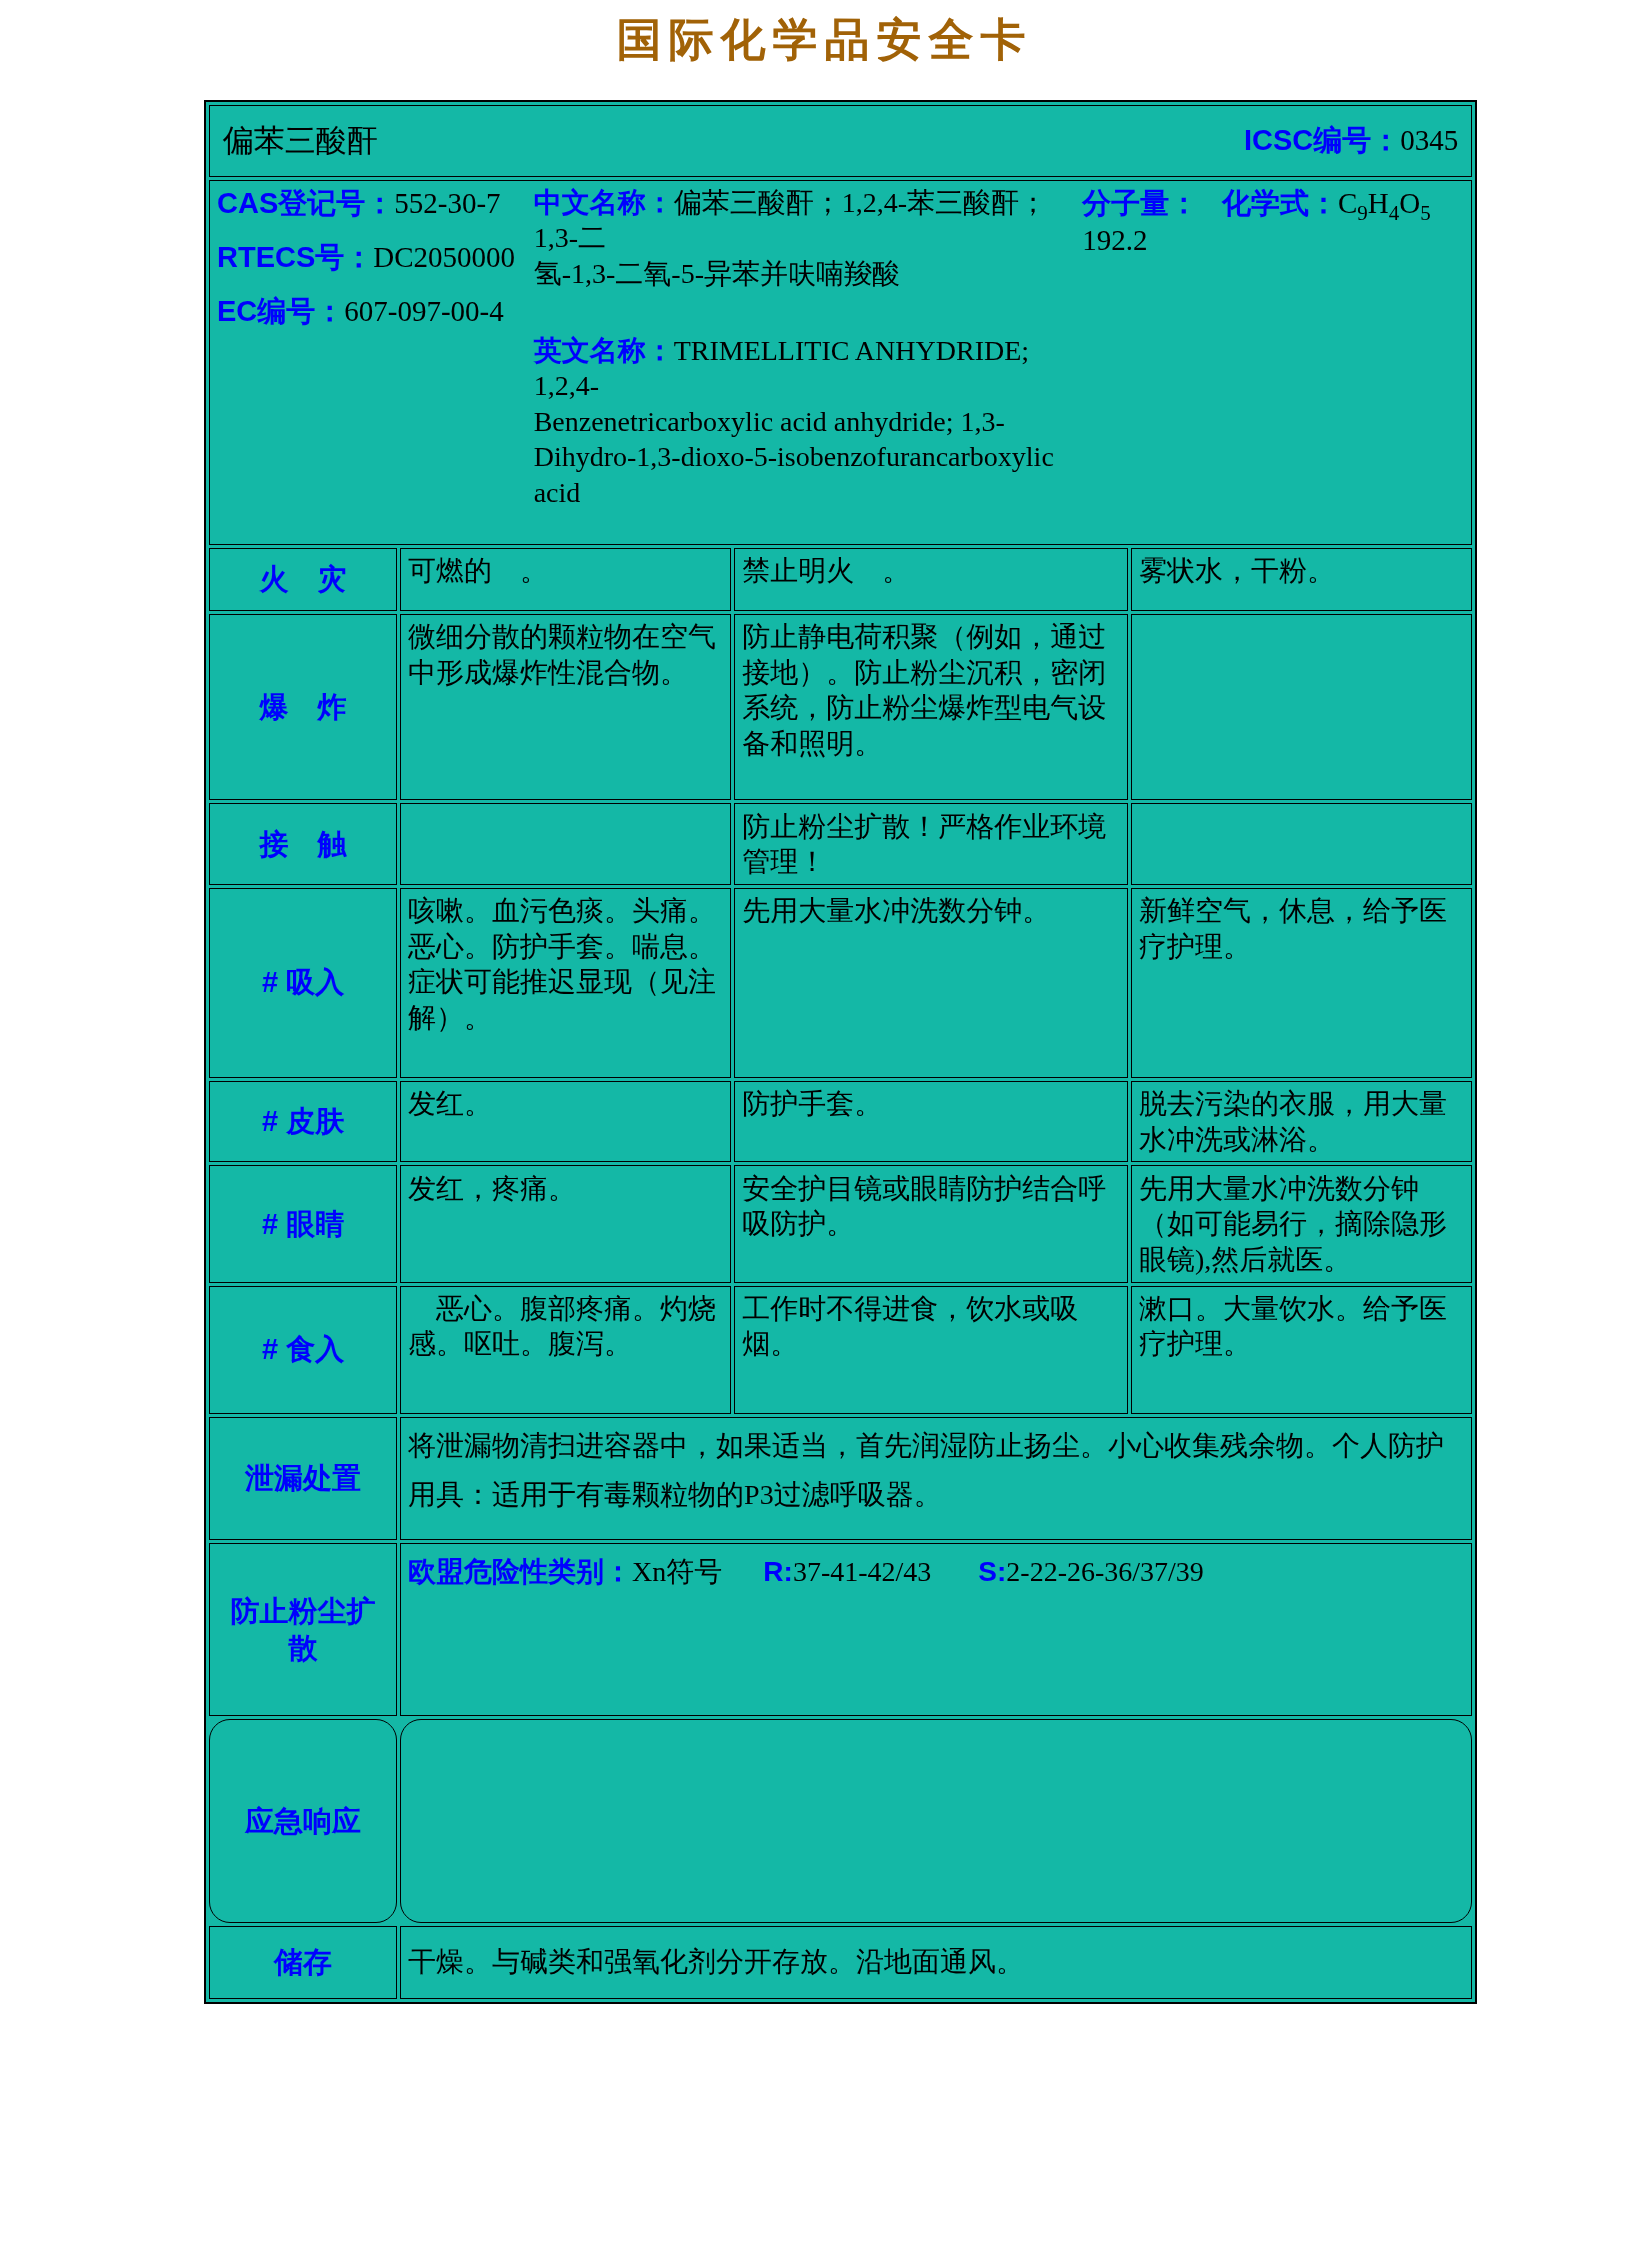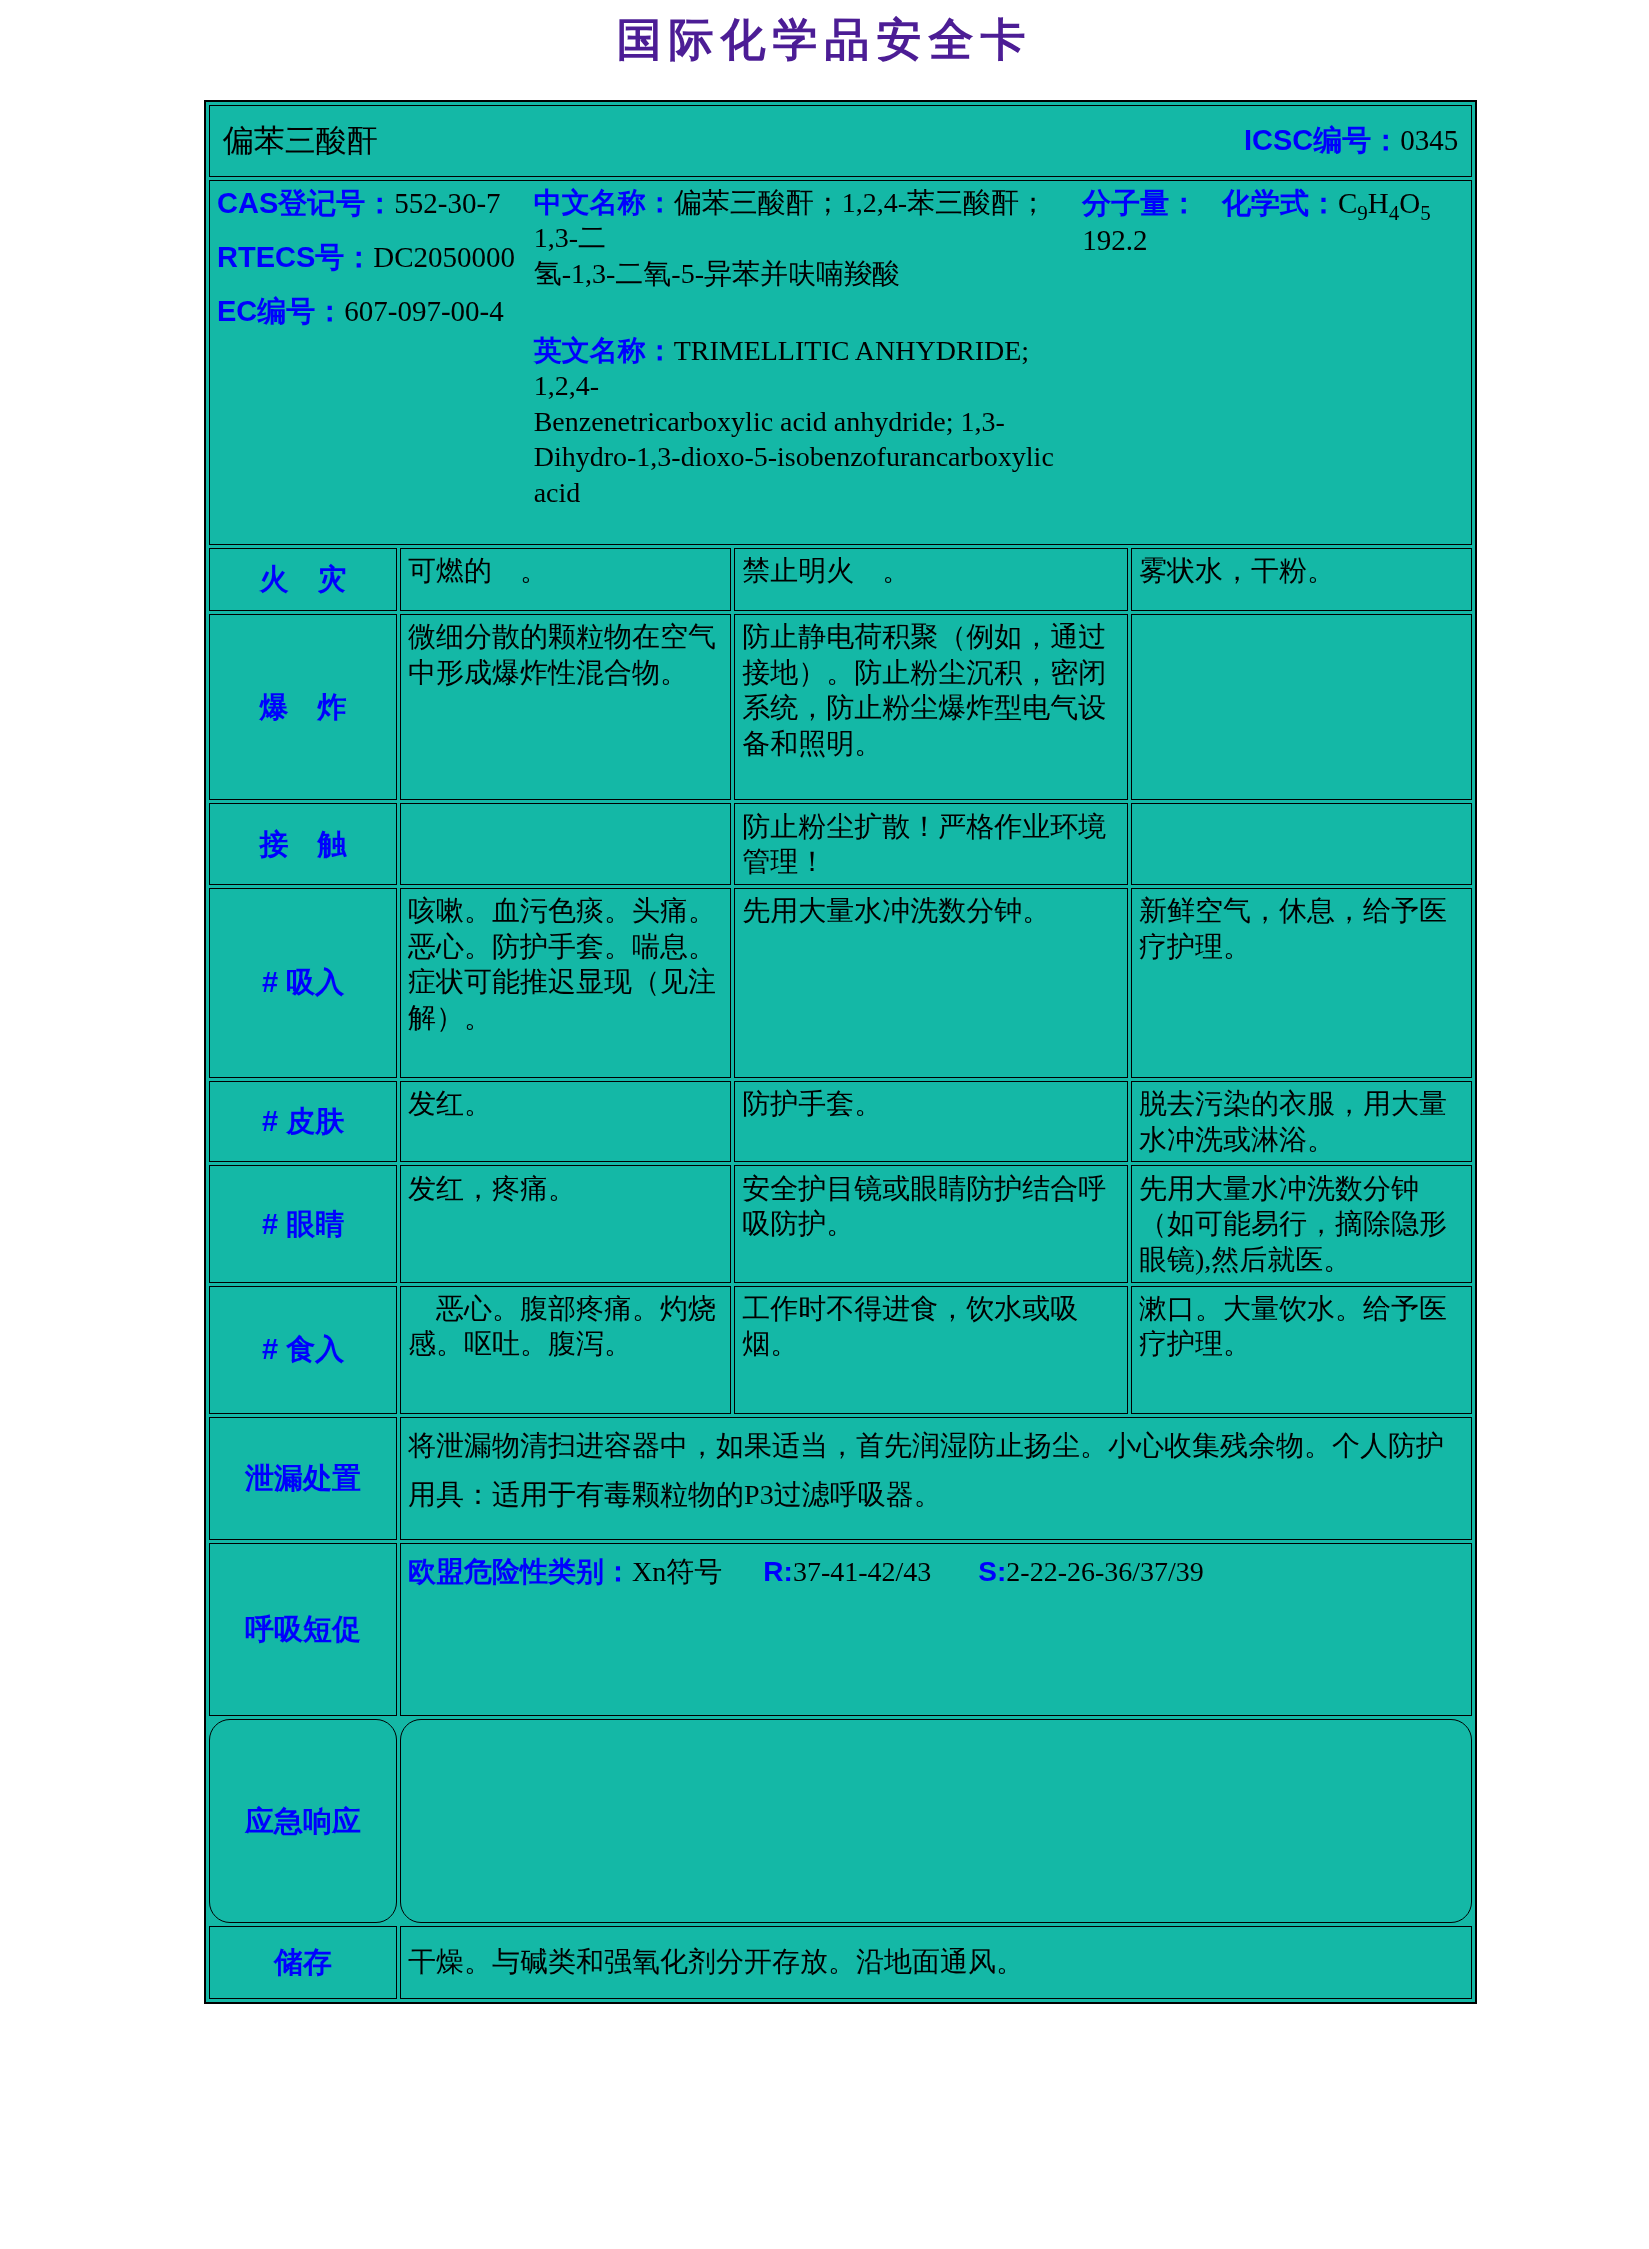--- a/index.html
+++ b/index.html
@@ -5,21 +5,21 @@
   html, body {
     margin: 0; padding: 0;
     background: #ffffff;
     width: 1649px; height: 2250px;
     font-family: "Liberation Serif", "DejaVu Serif", serif;
     font-size: 28px; color: #000000;
     -webkit-font-smoothing: antialiased;
   }
   .doc-title {
     text-align: center;
-    color: #4c1d95;
+    color: #a16207;
     font-weight: bold;
     font-size: 45px;
     letter-spacing: 7px;
     padding-top: 10px;
     font-family: "Liberation Serif", "DejaVu Serif", serif;
   }
   table.card {
     margin: 30px 0 0 204px;
     width: 1273px;
     border: 2.8px solid #000;
@@ -193,21 +193,21 @@
   </tr>
 
   <tr class="r-spill">
     <td class="label-cell">泄漏处置</td>
     <td colspan="3">
       <div class="spill-text">将泄漏物清扫进容器中，如果适当，首先润湿防止扬尘。小心收集残余物。个人防护用具：适用于有毒颗粒物的P3过滤呼吸器。</div>
     </td>
   </tr>
 
   <tr class="r-pack">
-    <td class="label-cell">呼吸短促</td>
+    <td class="label-cell">防止粉尘扩散</td>
     <td colspan="3">
       <div class="pack-line">
         <span class="blue">欧盟危险性类别：</span><span>Xn符号</span><span class="blue gap-r">R:</span><span>37-41-42/43</span><span class="blue gap-s">S:</span><span>2-22-26-36/37/39</span>
       </div>
     </td>
   </tr>
 
   <tr class="r-emer">
     <td class="label-cell">应急响应</td>
     <td colspan="3"></td>

